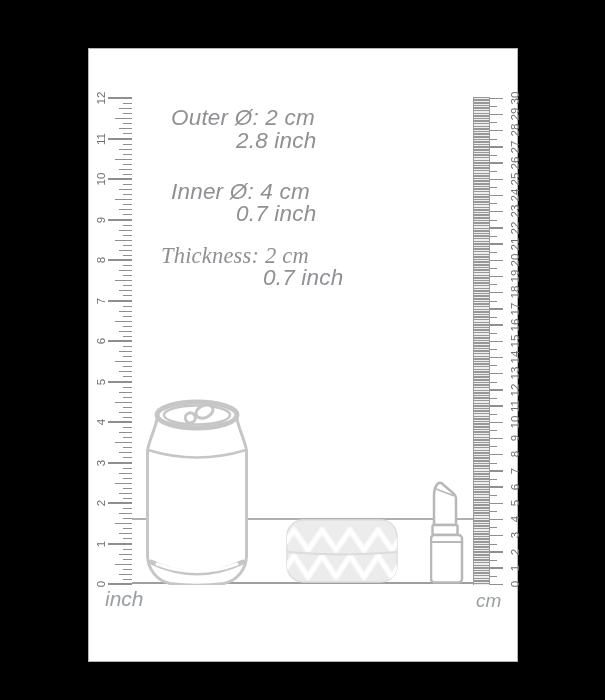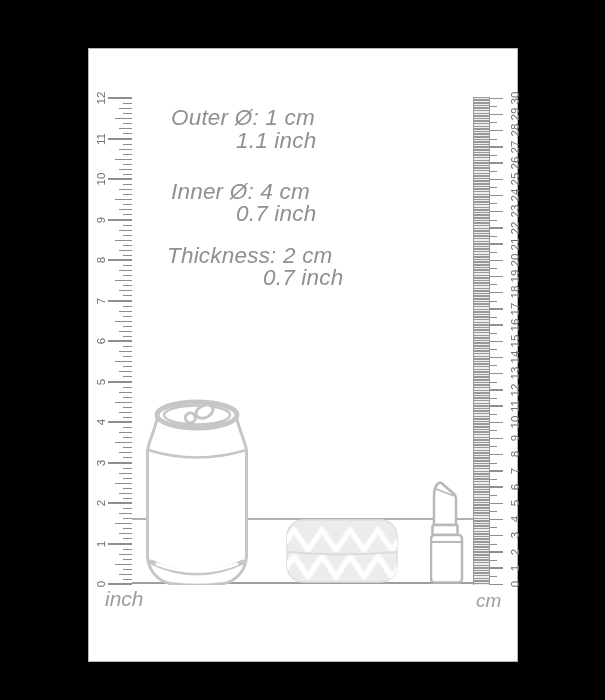--- a/index.html
+++ b/index.html
@@ -34,25 +34,25 @@
     background:repeating-linear-gradient(to bottom,#979797 0px,#979797 0.9px,#eeeeee 0.9px,#eeeeee 1.62px);
     border-left:1px solid #9a9a9a;border-right:1px solid #9a9a9a;
   }
 </style>
 </head>
 <body>
 
 <div class="card">
 
   <div>
-    <div class="spec" style="left:82px;top:57px;">Outer Ø: 1 cm</div>
-    <div class="spec" style="left:147px;top:80px;">1.1 inch</div>
+    <div class="spec" style="left:82px;top:57px;">Outer Ø: 2 cm</div>
+    <div class="spec" style="left:147px;top:80px;">2.8 inch</div>
     <div class="spec" style="left:82px;top:131px;">Inner Ø: 4 cm</div>
     <div class="spec" style="left:147px;top:153px;">0.7 inch</div>
-    <div class="spec" style="left:78px;top:195px;">Thickness: 2 cm</div>
+    <div class="spec" style="left:72px;top:195px;font-family:Liberation Serif, serif;">Thickness: 2 cm</div>
     <div class="spec" style="left:174px;top:217px;">0.7 inch</div>
   </div>
 
   <div class="hline midline" style="left:43px;top:469px;width:341px;"></div>
   <div class="hline groundline" style="left:43px;top:533px;width:341px;"></div>
 
   <div class="abs" style="left:0;top:0;width:52px;height:614px;">
       <div class="tick" style="left: 19px; top: 534px; width: 24px; height: 2px;"></div>
       <div class="rnum" style="left: 1px; top: 527px;">0</div>
       <div class="tick" style="left: 19px; top: 493.5px; width: 24px; height: 2px;"></div>

